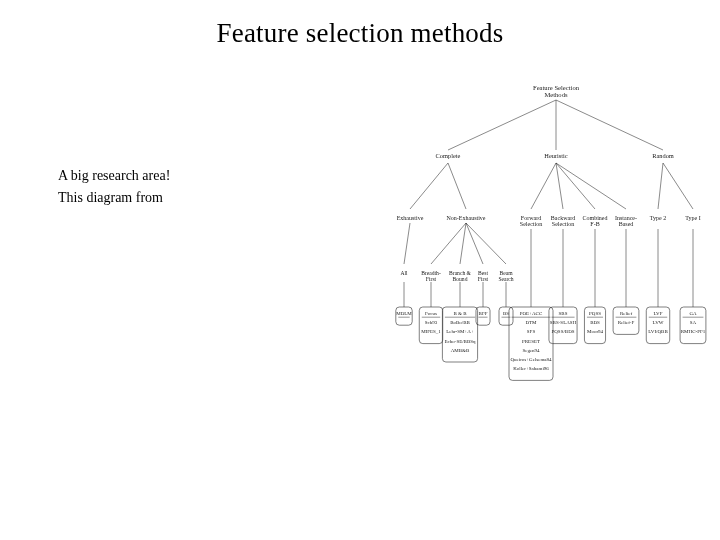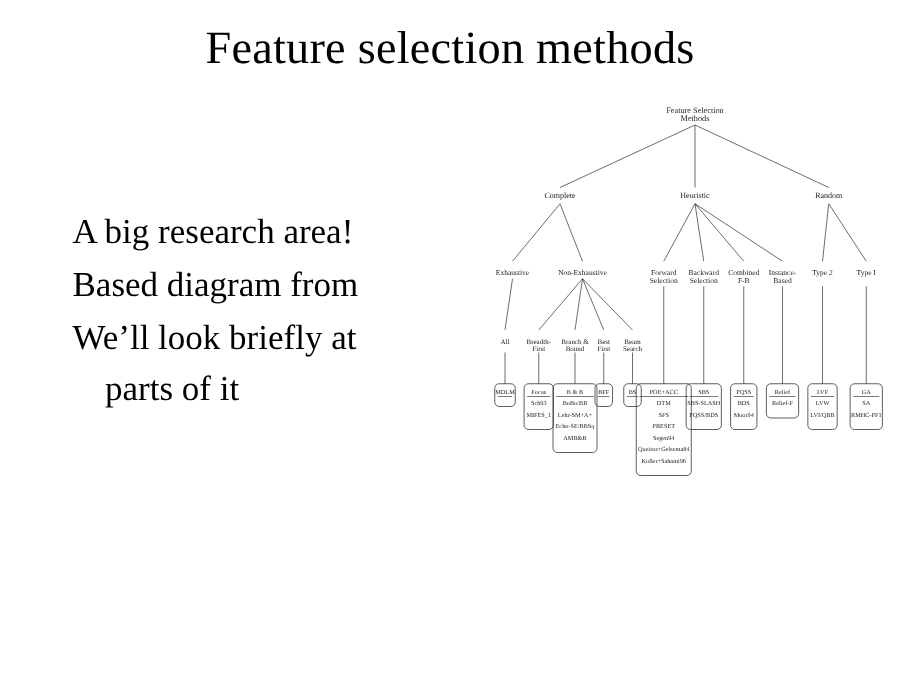--- a/index.html
+++ b/index.html
@@ -16,33 +16,33 @@
     color: #000000;
   }
 
   
   #slide-title {
     position: absolute;
     left: 0;
     top: 18px;
     width: 720px;
     text-align: center;
-    font-size: 37px;
+    font-size: 27px;
     line-height: 1.15;
     color: #000000;
     letter-spacing: 0.2px;
   }
 
   
   #body-text {
     position: absolute;
     left: 58px;
     top: 166px;
     width: 300px;
-    font-size: 28px;
+    font-size: 14px;
     line-height: 1.45;
     color: #000000;
   }
   #body-text .para {
     margin: 0 0 2px 0;
   }
   #body-text .cont {
     padding-left: 26px;
     display: block;
   }
@@ -86,25 +86,21 @@
 </head>
 <body>
 
 <div id="slide-title">Feature selection methods</div>
 
 <div id="body-text">
   <div class="para">
     <span>A big research area!</span>
   </div>
   <div class="para">
-    <span>Based diagram from</span>
-  </div>
-  <div class="para">
-    <span>We’ll look briefly at</span>
-    <span class="cont">parts of it</span>
+    <span>This diagram from</span>
   </div>
 </div>
 
 <div id="diagram">
   <svg id="dg-svg" width="330" height="400" viewBox="0 0 330 400">
     <g id="dg-edges">
         <line x1="168" y1="38" x2="60" y2="88" class="edge"></line>
         <line x1="168" y1="38" x2="168" y2="88" class="edge"></line>
         <line x1="168" y1="38" x2="275" y2="88" class="edge"></line>
         <line x1="60" y1="101" x2="22" y2="147" class="edge"></line>

